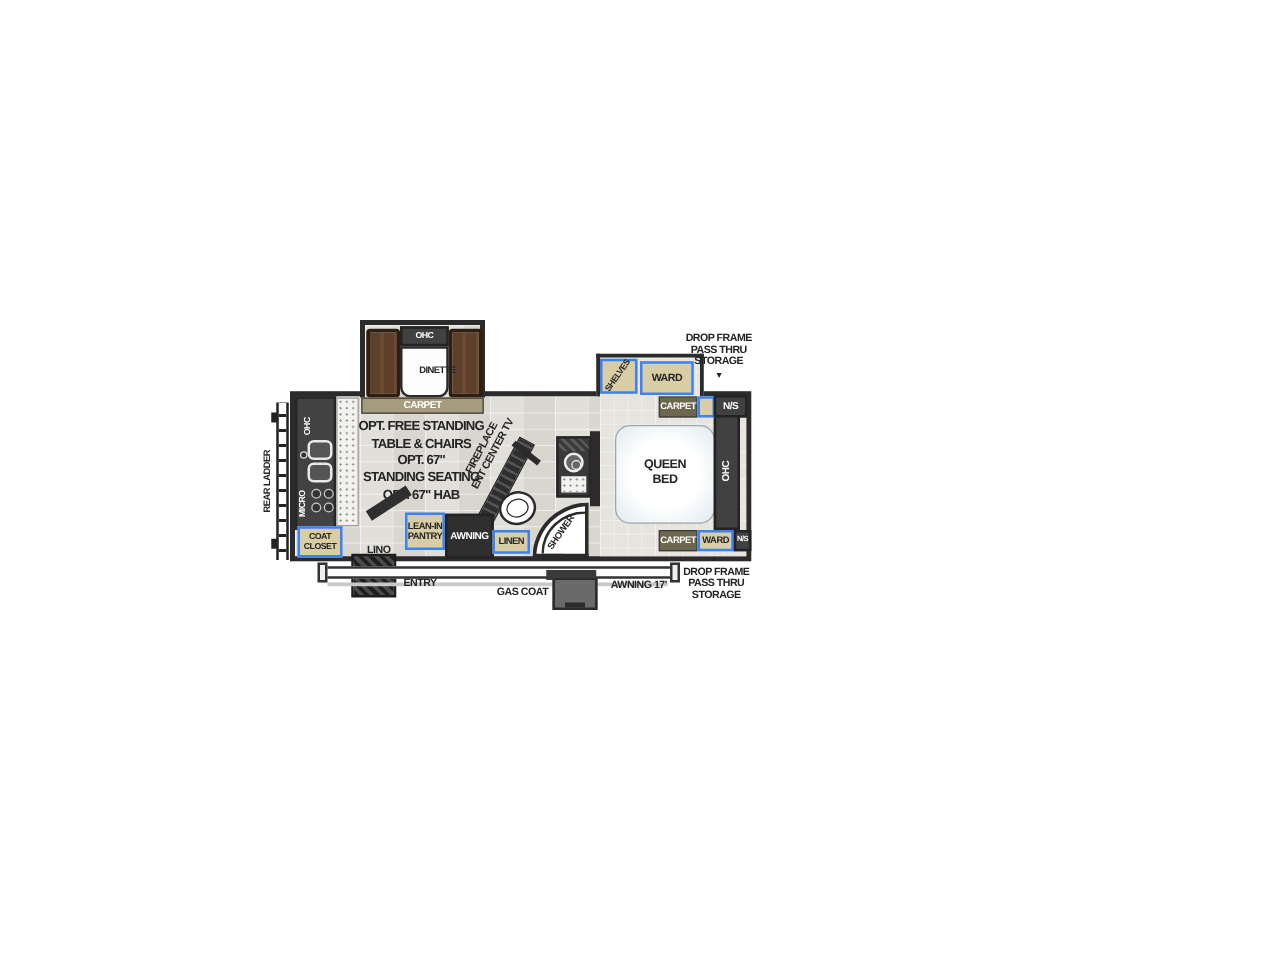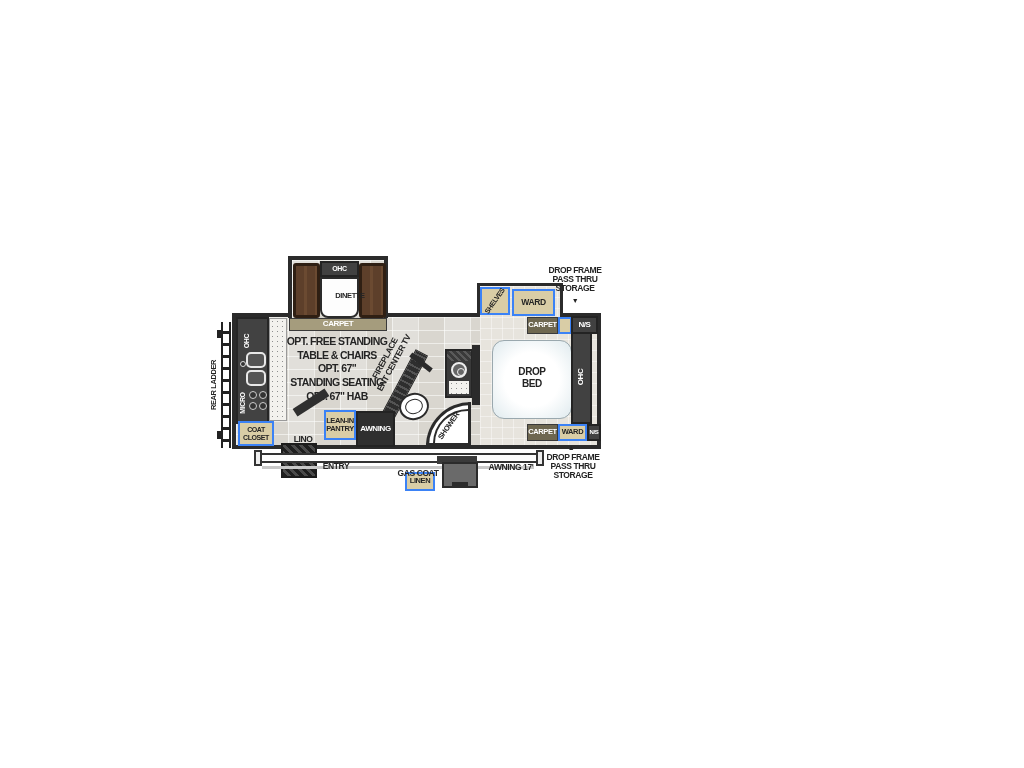--- a/index.html
+++ b/index.html
@@ -84,41 +84,41 @@
   </div>
   <div class="abs" style="left:408px;top:360px;width:26px;height:5px;background:#2b2b2b;transform:rotate(38deg);"></div>
   <div class="abs" style="left:292px;top:398px;width:38px;height:9px;background:#2f2f2f;transform:rotate(-33deg);"></div>
 
   <div class="abs tanbox lbl multi" style="left:324px;top:410px;width:32px;height:30px;font-size:7.5px;">
     <div>LEAN-IN</div>
     <div>PANTRY</div>
   </div>
   <div class="abs darkbox lbl w" style="left:356px;top:411px;width:39px;height:36px;font-size:8px;background:#2f2f2f;">AWNING</div>
 
-  <div class="abs tanbox lbl" style="left:405px;top:424px;width:30px;height:19px;font-size:7.5px;margin-top:48px;">LINEN</div>
+  <div class="abs tanbox lbl" style="left:394px;top:424px;width:30px;height:19px;font-size:7.5px;">LINEN</div>
   <div class="abs" style="left:399px;top:393px;width:30px;height:27px;background:#fff;border:2.5px solid #2b2b2b;border-radius:50%;transform:rotate(-15deg);">
     <div class="abs" style="left:4px;top:4px;right:4px;bottom:4px;border:1.5px solid #2b2b2b;border-radius:50%;"></div>
   </div>
   <div class="abs" style="left:445px;top:349px;width:28px;height:49px;background:#3a3a3a;border:2px solid #262626;">
     <div class="abs" style="left:0;top:0;right:0;height:10px;background:repeating-linear-gradient(45deg,#3a3a3a 0 3px,#5a5a5a 3px 5px);"></div>
     <div class="abs speckle" style="left:2px;bottom:2px;right:2px;height:13px;"></div>
     <div class="abs" style="left:4px;top:11px;width:16px;height:16px;background:#666;border:2px solid #eee;border-radius:50%;">
       <div class="abs" style="left:4px;top:4px;width:8px;height:8px;border:1.5px solid #eee;border-radius:50%;"></div>
     </div>
   </div>
   <div class="abs" style="left:472px;top:345px;width:8px;height:60px;background:#2b2b2b;"></div>
   <div class="abs" style="left:426px;top:402px;width:45px;height:44px;background:#fff;border:3px solid #2b2b2b;border-top-left-radius:100%;">
     <div class="abs" style="left:4px;top:4px;right:0;bottom:0;border-top:2px solid #2b2b2b;border-left:2px solid #2b2b2b;border-top-left-radius:100%;"></div>
   </div>
   <div class="abs lbl" style="left:424px;top:421px;width:50px;height:10px;font-size:7.5px;transform:rotate(-55deg);">SHOWER</div>
 
   <div class="abs" style="left:492px;top:340px;width:80px;height:79px;border:1.5px solid #9aa8ae;border-radius:12px;
               background:radial-gradient(ellipse at center,#ffffff 50%,#dfeaee 100%);"></div>
   <div class="abs lbl multi" style="left:492px;top:366px;width:80px;font-size:10px;line-height:1.15;">
-    <div>DROP</div>
+    <div>QUEEN</div>
     <div>BED</div>
   </div>
   <div class="abs darkbox" style="left:571px;top:331px;width:21px;height:93px;"></div>
   <div class="abs lbl w" style="left:551px;top:372px;width:60px;height:10px;font-size:8px;transform:rotate(-90deg);">OHC</div>
   <div class="abs olivebox lbl w" style="left:527px;top:317px;width:31px;height:17px;font-size:7.5px;">CARPET</div>
   <div class="abs tanbox" style="left:558px;top:317px;width:14px;height:17px;"></div>
   <div class="abs darkbox lbl w" style="left:571px;top:316px;width:27px;height:18px;font-size:8px;">N/S</div>
   <div class="abs olivebox lbl w" style="left:527px;top:424px;width:31px;height:17px;font-size:7.5px;">CARPET</div>
   <div class="abs tanbox lbl" style="left:558px;top:424px;width:29px;height:17px;font-size:7.5px;">WARD</div>
   <div class="abs darkbox lbl w" style="left:587px;top:424px;width:14px;height:17px;font-size:6px;">N/S</div>

